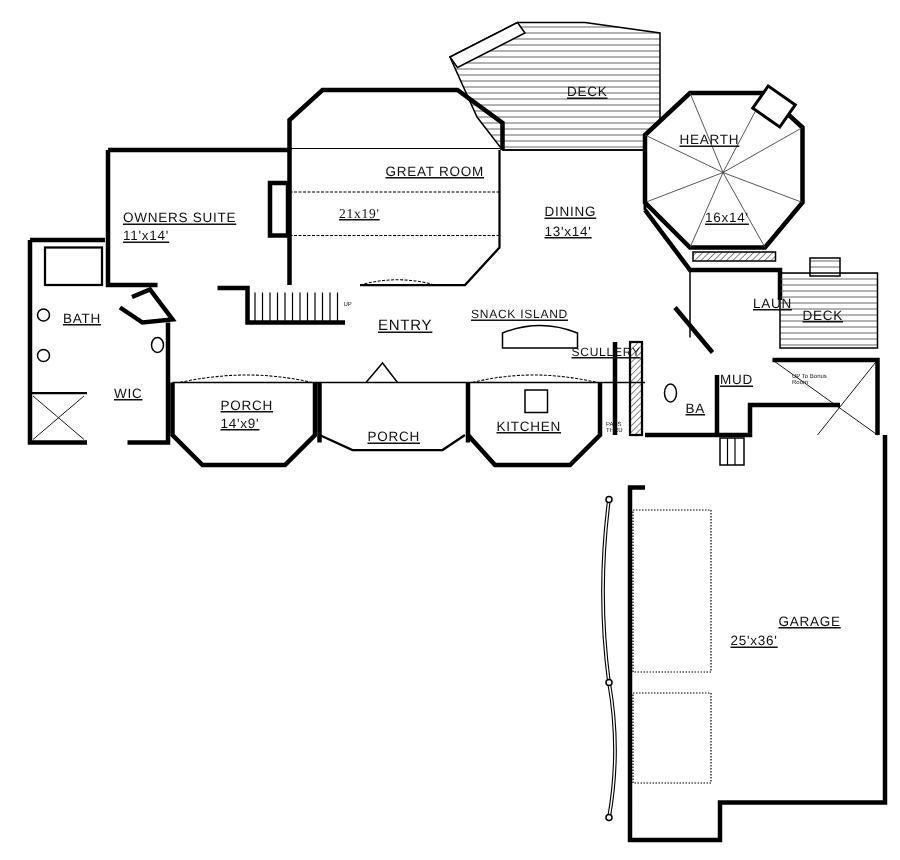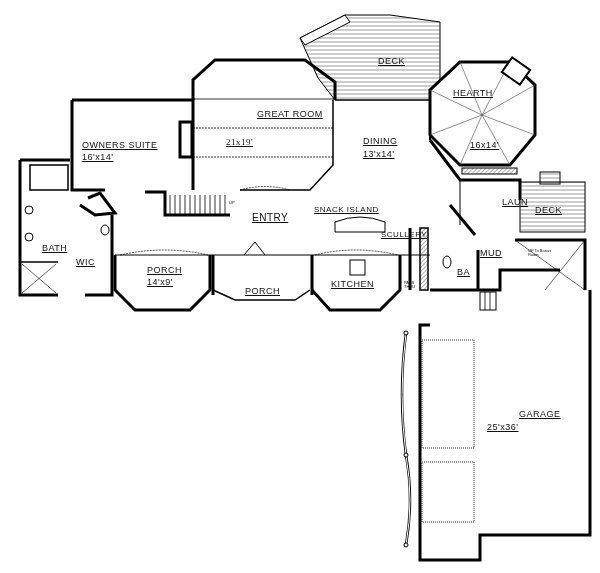--- a/index.html
+++ b/index.html
@@ -143,22 +143,22 @@
 </svg>
 
 <div class="lbl l9" style="left:378px;top:57px;">DECK</div>
 <div class="lbl l9" style="left:453px;top:89px;">HEARTH</div>
 <div class="lbl l9" style="left:470px;top:101px;margin-top:40px;">16x14'</div>
 <div class="lbl l9" style="left:226px;top:110px;padding-left:31px;">GREAT ROOM</div>
 <div class="lbl l9" style="left:226px;top:138px;font-family:Liberation Serif, serif;">21x19'</div>
 <div class="lbl l9" style="left:363px;top:137px;">DINING</div>
 <div class="lbl l9" style="left:363px;top:150px;">13'x14'</div>
 <div class="lbl l9" style="left:82px;top:141px;">OWNERS SUITE</div>
-<div class="lbl l9" style="left:82px;top:153px;">16'x14'</div>
-<div class="lbl l9" style="left:42px;top:208px;margin-top:36px;">BATH</div>
+<div class="lbl l9" style="left:82px;top:153px;">11'x14'</div>
+<div class="lbl l9" style="left:42px;top:208px;">BATH</div>
 <div class="lbl l9" style="left:76px;top:258px;">WIC</div>
 <div class="lbl l10" style="left:252px;top:213px;">ENTRY</div>
 <div class="lbl l8" style="left:314px;top:206px;">SNACK ISLAND</div>
 <div class="lbl l8" style="left:381px;top:231px;">SCULLERY</div>
 <div class="lbl l9" style="left:147px;top:266px;">PORCH</div>
 <div class="lbl l9" style="left:147px;top:278px;">14'x9'</div>
 <div class="lbl l9" style="left:245px;top:271px;margin-top:16px;">PORCH</div>
 <div class="lbl l9" style="left:331px;top:280px;">KITCHEN</div>
 <div class="lbl l9" style="left:482px;top:198px;padding-left:20px;">LAUN</div>
 <div class="lbl l9" style="left:535px;top:206px;">DECK</div>

